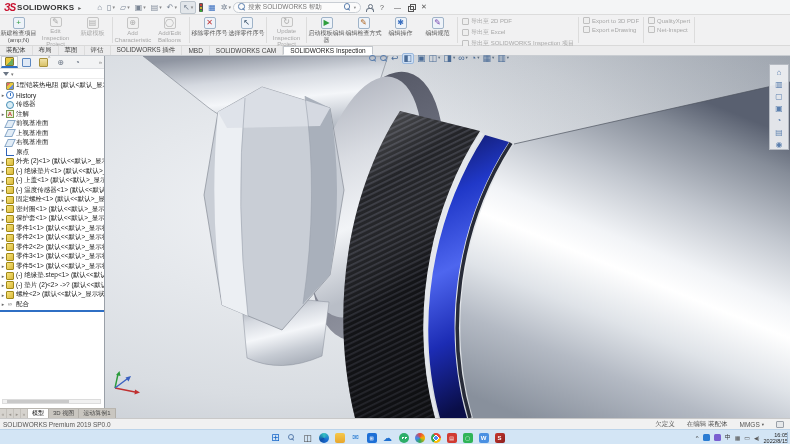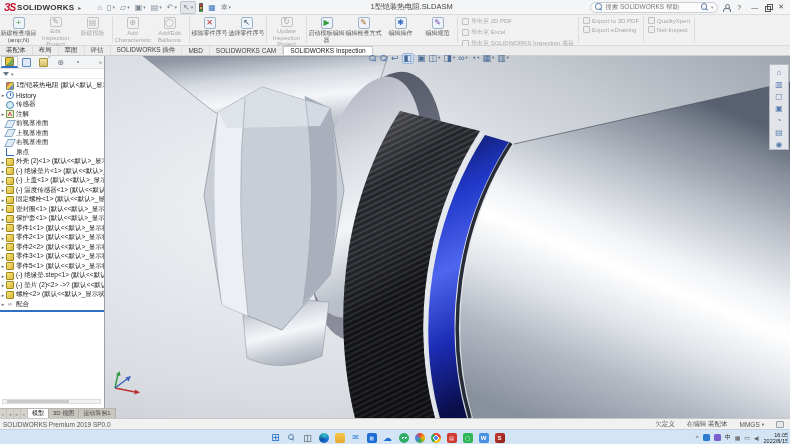--- a/index.html
+++ b/index.html
@@ -168,21 +168,20 @@
         <span class="stoplight"></span>
       </span>
       <span class="qi">
         <span style="color: rgb(58, 111, 192);">▦</span>
       </span>
       <span class="qi">
         <span>✲</span>
         <span class="car">▾</span>
       </span>
     </div>
-  <div class="doctitle">1型铠装热电阻.SLDASM</div>
   <div class="tb-right">
     <div class="searchbox">
       <span class="mag"></span>
       <span>搜索 SOLIDWORKS 帮助</span>
       <span class="mag" style="margin-left:auto"></span>
       <span style="font-size:4.5px;color:#888">▾</span>
     </div>
     <span class="person"></span>
     <span class="winbtn">?</span>
     <span class="winbtn">—</span>

